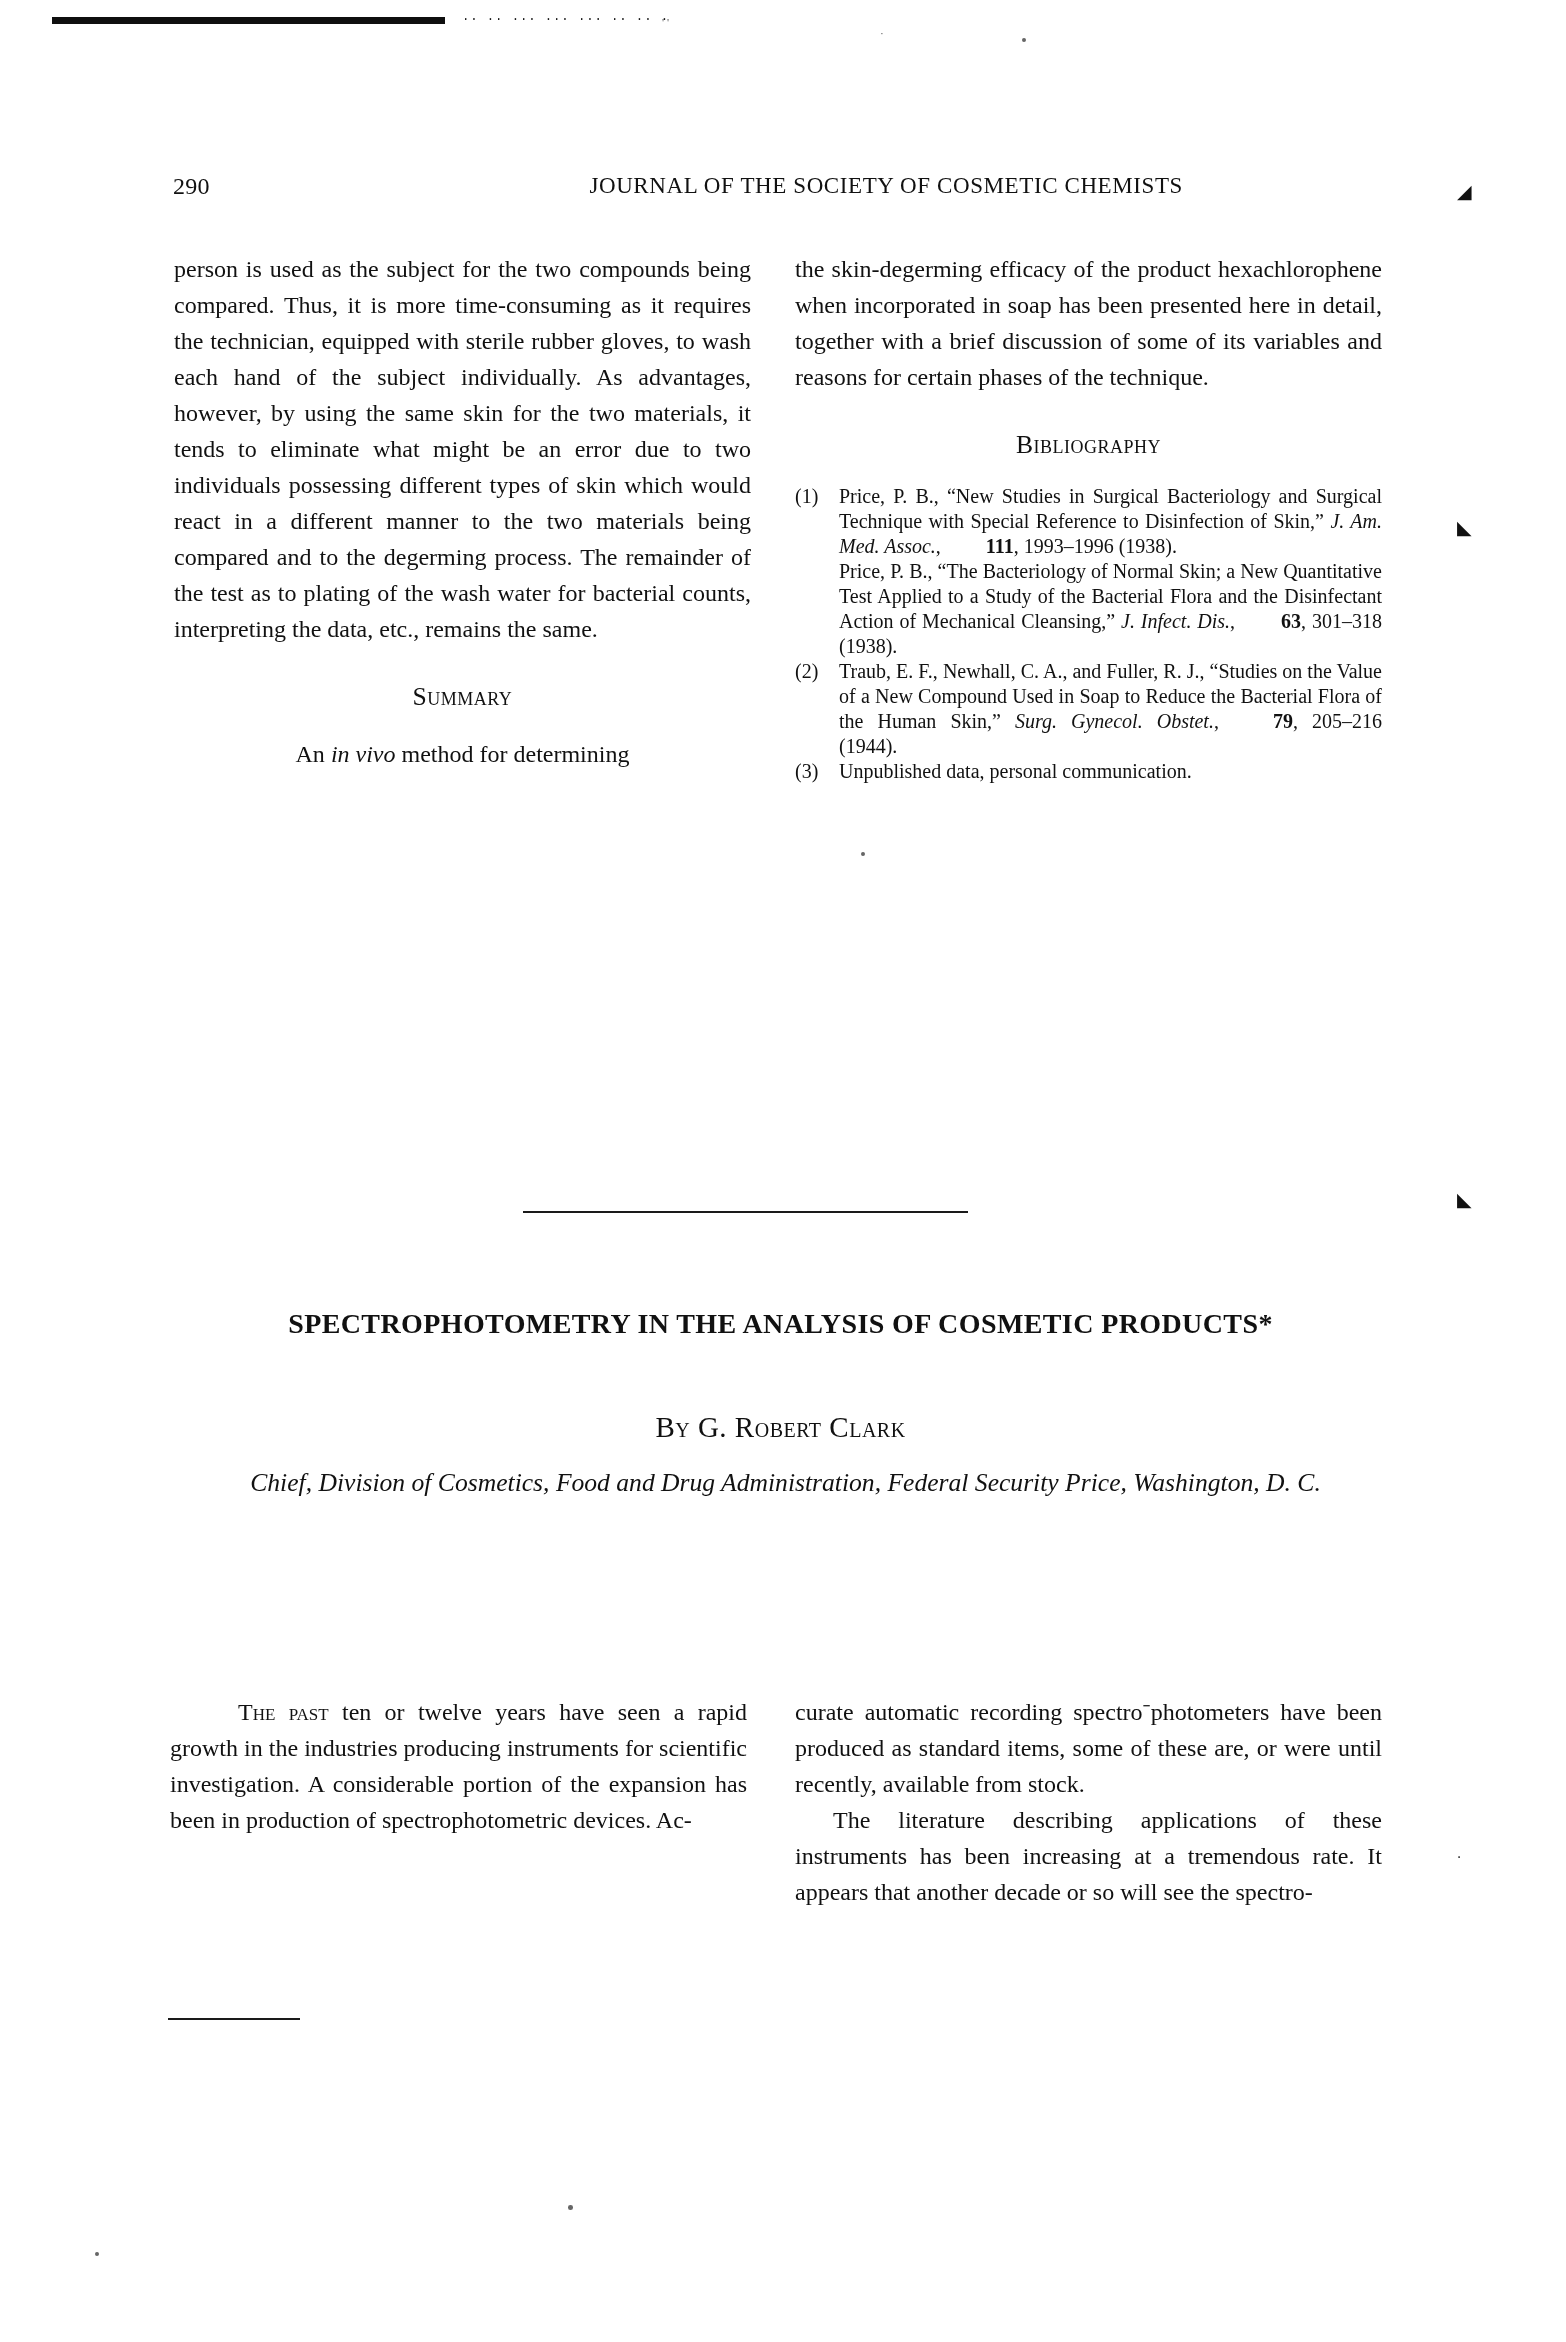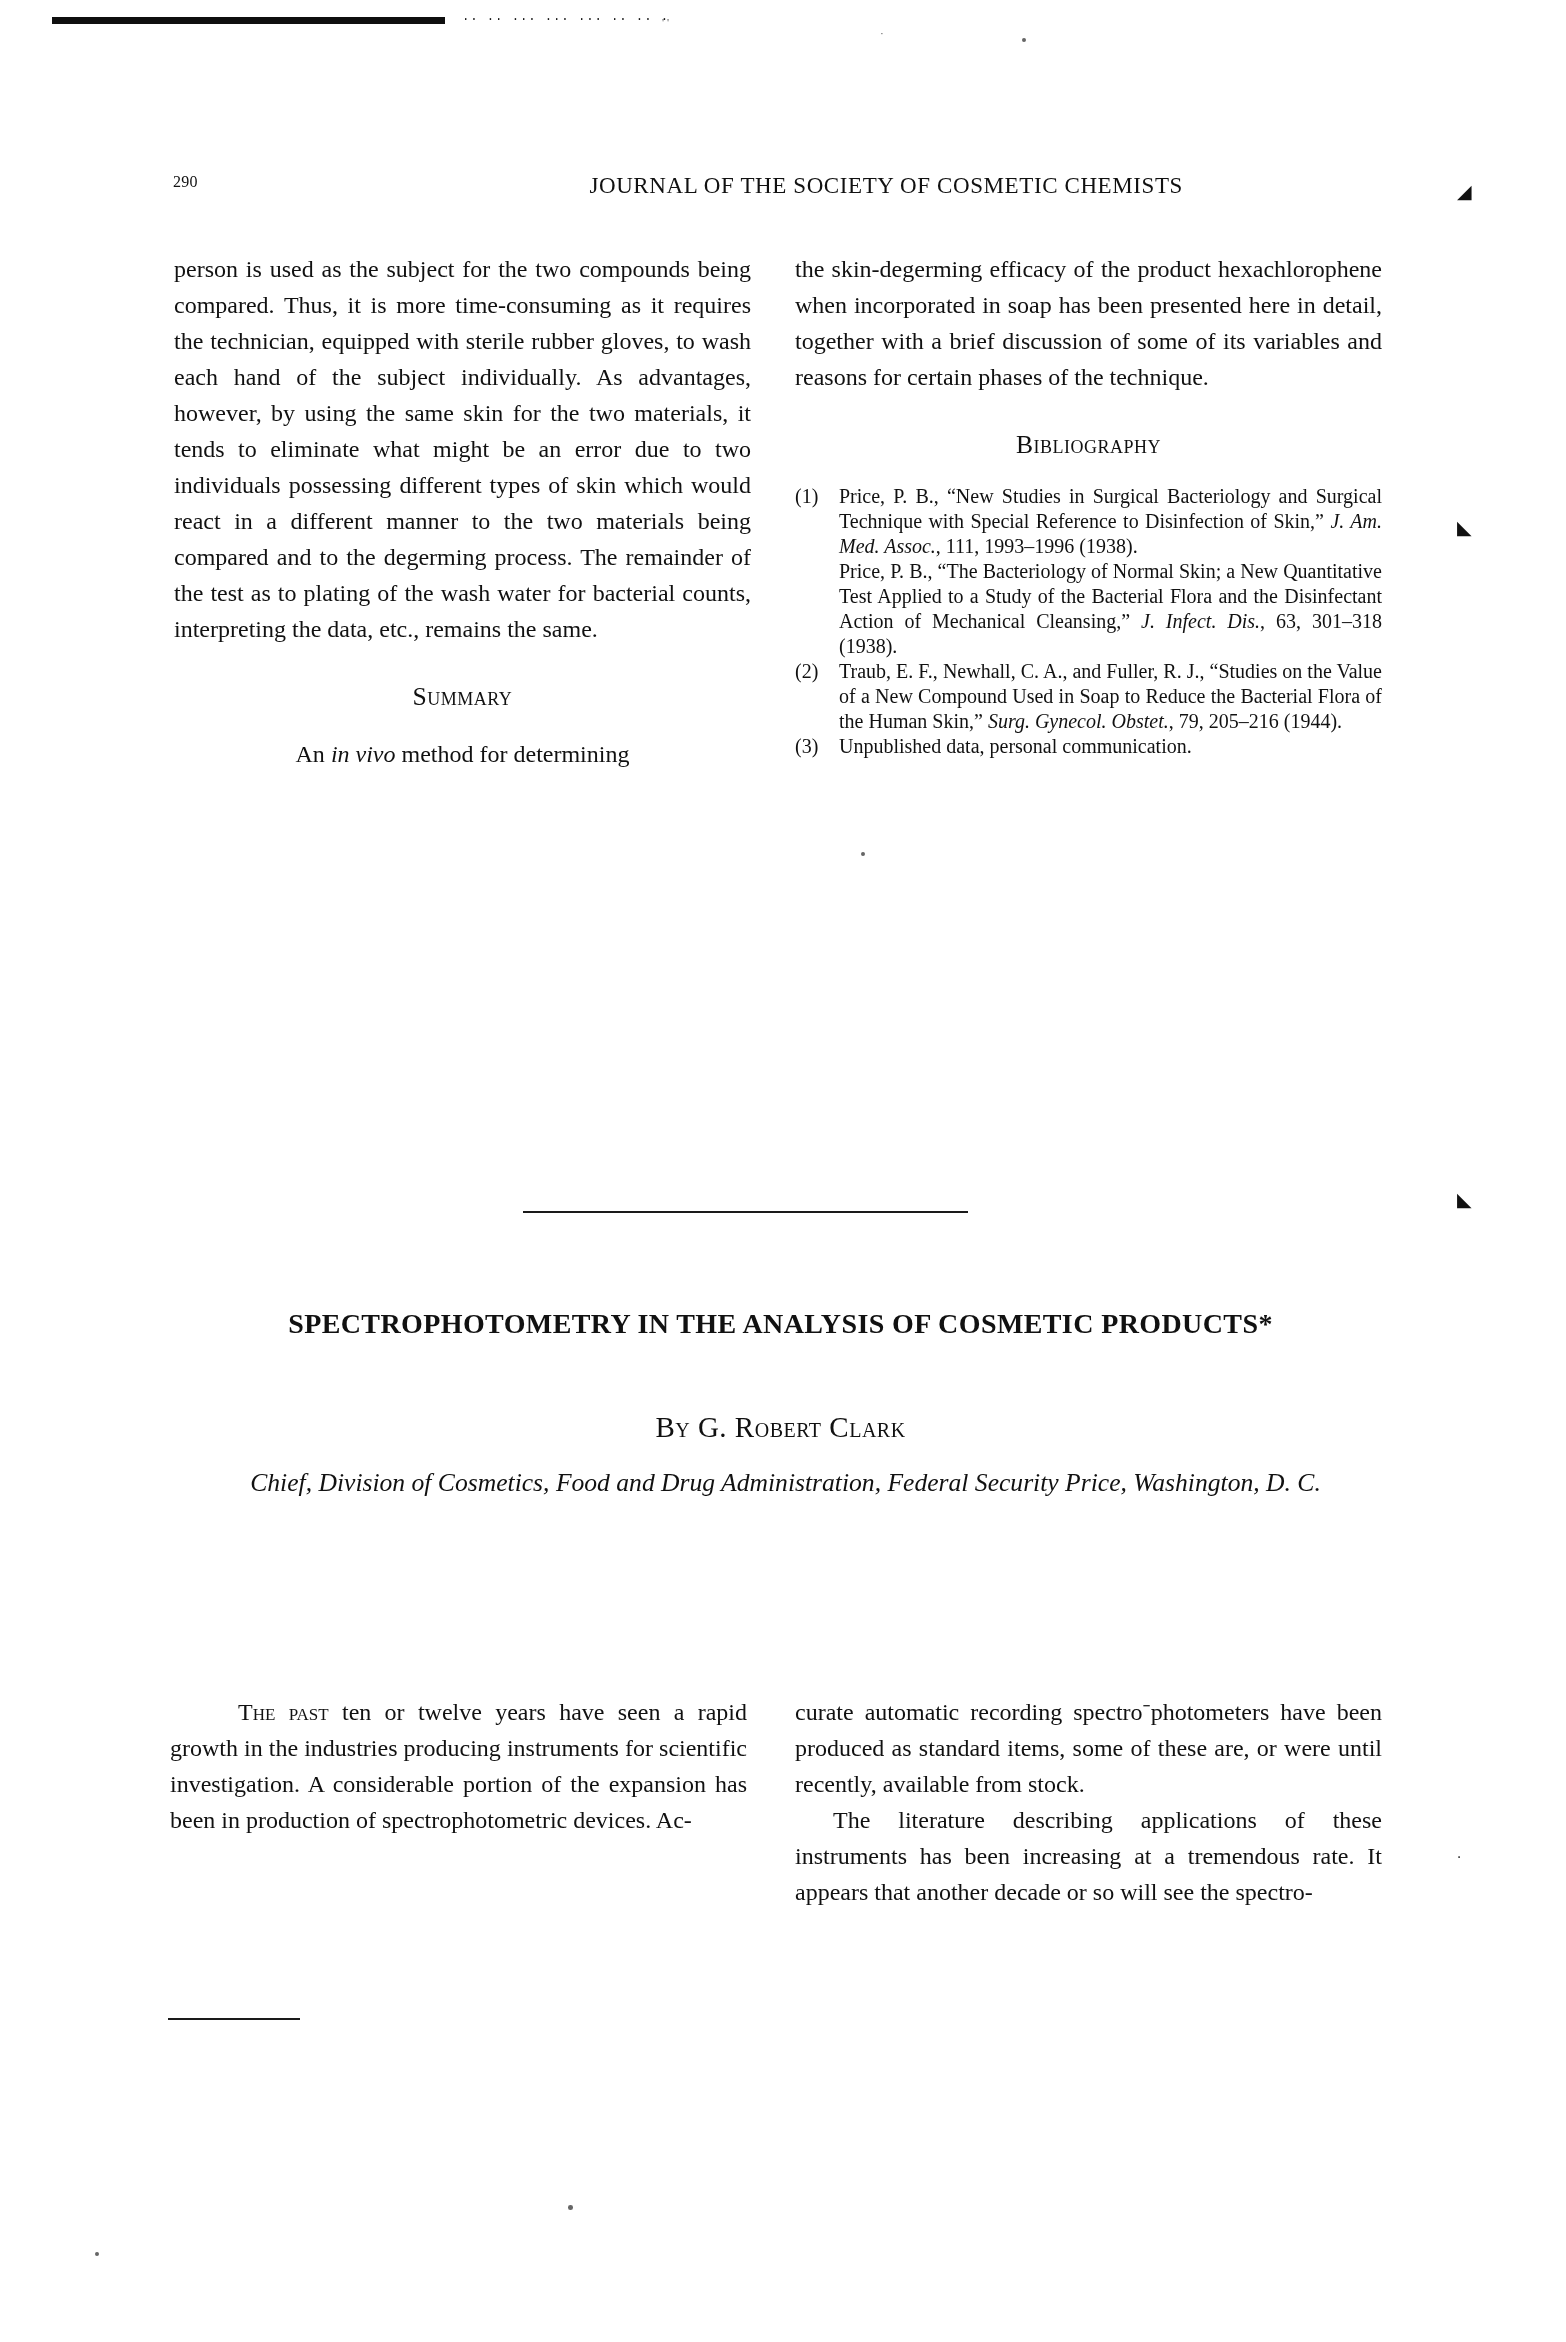--- a/index.html
+++ b/index.html
@@ -49,21 +49,21 @@
     top: 16px;
     font-size: 11.4px;
     color: #555;
   }
 
   
   .folio {
     position: absolute;
     top: 173px;
     left: 173px;
-    font-size: 16px;
+    font-size: 24px;
     letter-spacing: 0.3px;
   }
   .running-head {
     position: absolute;
     top: 173px;
     left: 369px;
     width: 814px;
     font-size: 23px;
     letter-spacing: 0.6px;
     text-align: right;
@@ -118,21 +118,21 @@
     position: relative;
     padding-left: 44px;
     margin-bottom: 0px;
   }
   .bib-num {
     position: absolute;
     left: 0;
     top: 0;
   }
   .bib i { font-style: italic; }
-  .bib b { font-weight: normal; }
+  .bib b { font-weight: bold; margin-left: 40px; }
 
   .rule {
     position: absolute;
     top: 1211px;
     left: 523px;
     width: 445px;
     height: 1.9px;
     background: #1a1a1a;
   }
 

